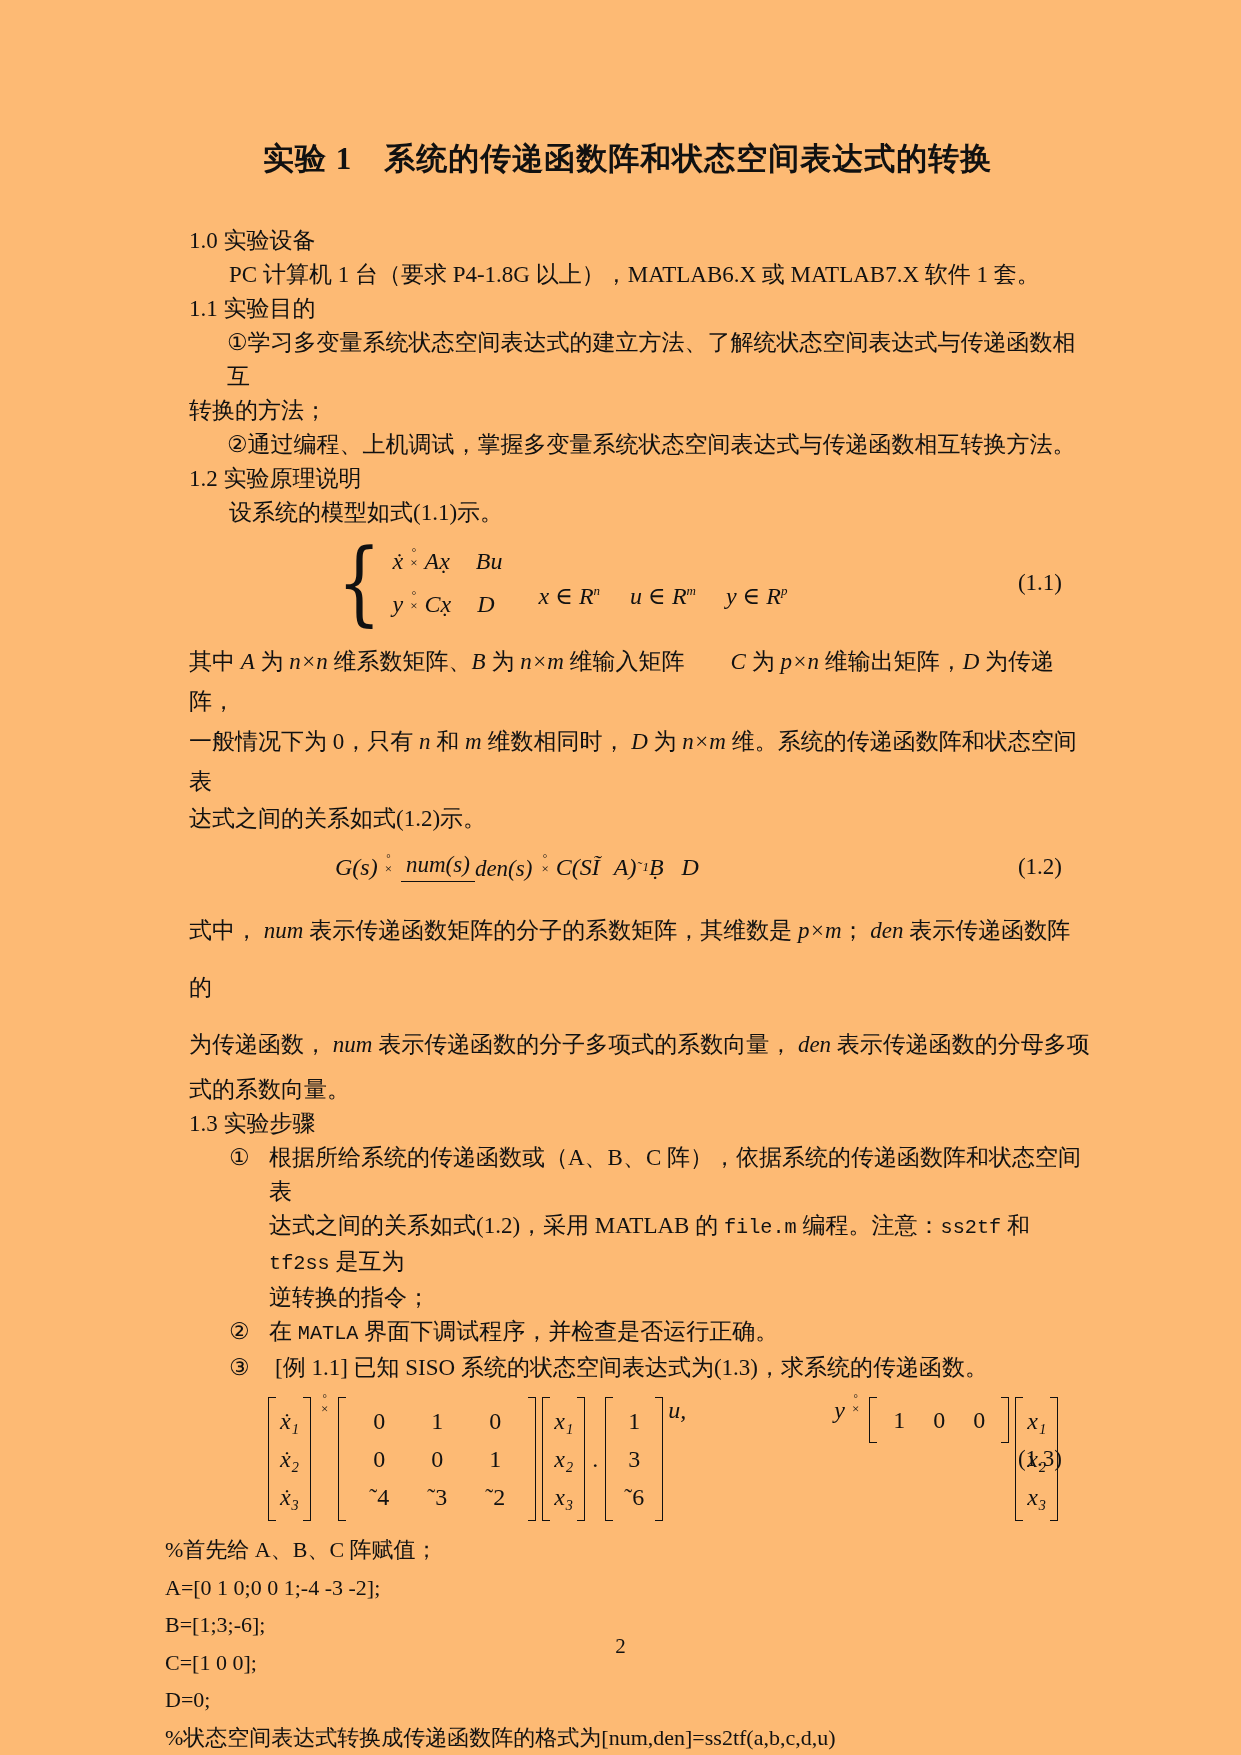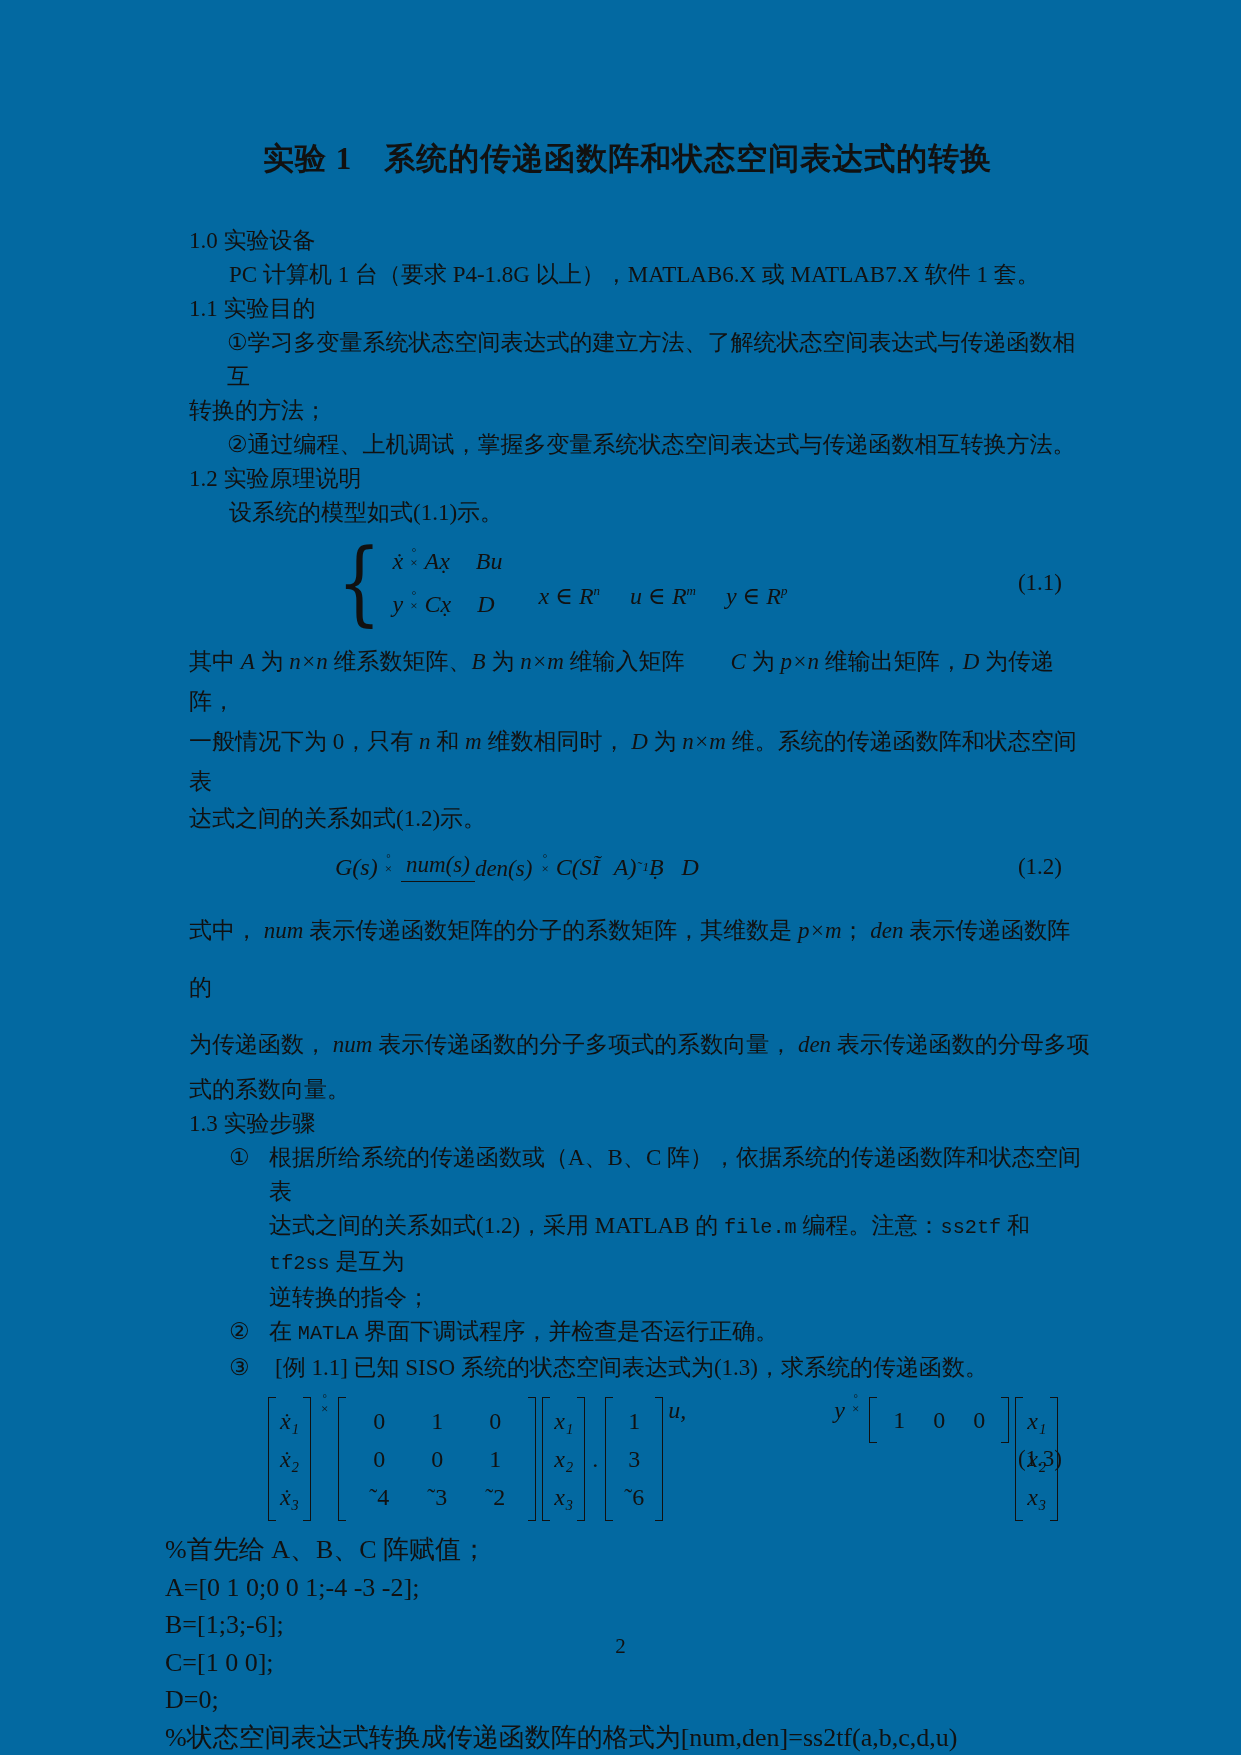--- a/index.html
+++ b/index.html
@@ -1,20 +1,20 @@
 <!DOCTYPE html>
 <html><head>
 <meta charset="utf-8">
 <style>
   html,body{margin:0;padding:0;background:#e8e8e8;}
   .page{
     position:relative;
     width:1241px;height:1755px;
     margin:0 auto;
-    background:#0369a1;
+    background:#fdba74;
     color:#111;
     font-family:"Liberation Serif","DejaVu Serif","DejaVu Sans",serif;
     font-size:23px;
     box-sizing:border-box;
     padding:138px 151px 0 165px;
     overflow:hidden;
   }
   .doc-title{
     margin:0 0 44px 0;
     text-align:center;
@@ -64,21 +64,21 @@
   .matrix .mrow{display:flex;}
   .nums{font-style:normal;}
   .amx .cell{width:58px;}
   .rowvec{flex-direction:row;padding:8px 10px;}
   .rowvec .cell{width:40px;height:30px;}
   .lowdot{margin:0 4px;align-self:center;}
   .uvar{font-style:italic;margin-left:2px;}
   .yvar{font-style:italic;margin-left:148px;}
   
   .prog-heading{font-weight:bold;padding-left:40px;line-height:38px;margin-top:8px;}
-  .code-line{line-height:37.5px;font-size:26px;}
+  .code-line{line-height:37.5px;font-size:22px;}
   .page-num{position:absolute;left:0;right:0;bottom:96px;text-align:center;font-size:21px;}
 </style>
 </head>
 <body>
 
 <div class="page">
 
   <h1 class="doc-title">实验 1　系统的传递函数阵和状态空间表达式的转换</h1>
 
   <div class="line">1.0 实验设备</div>

